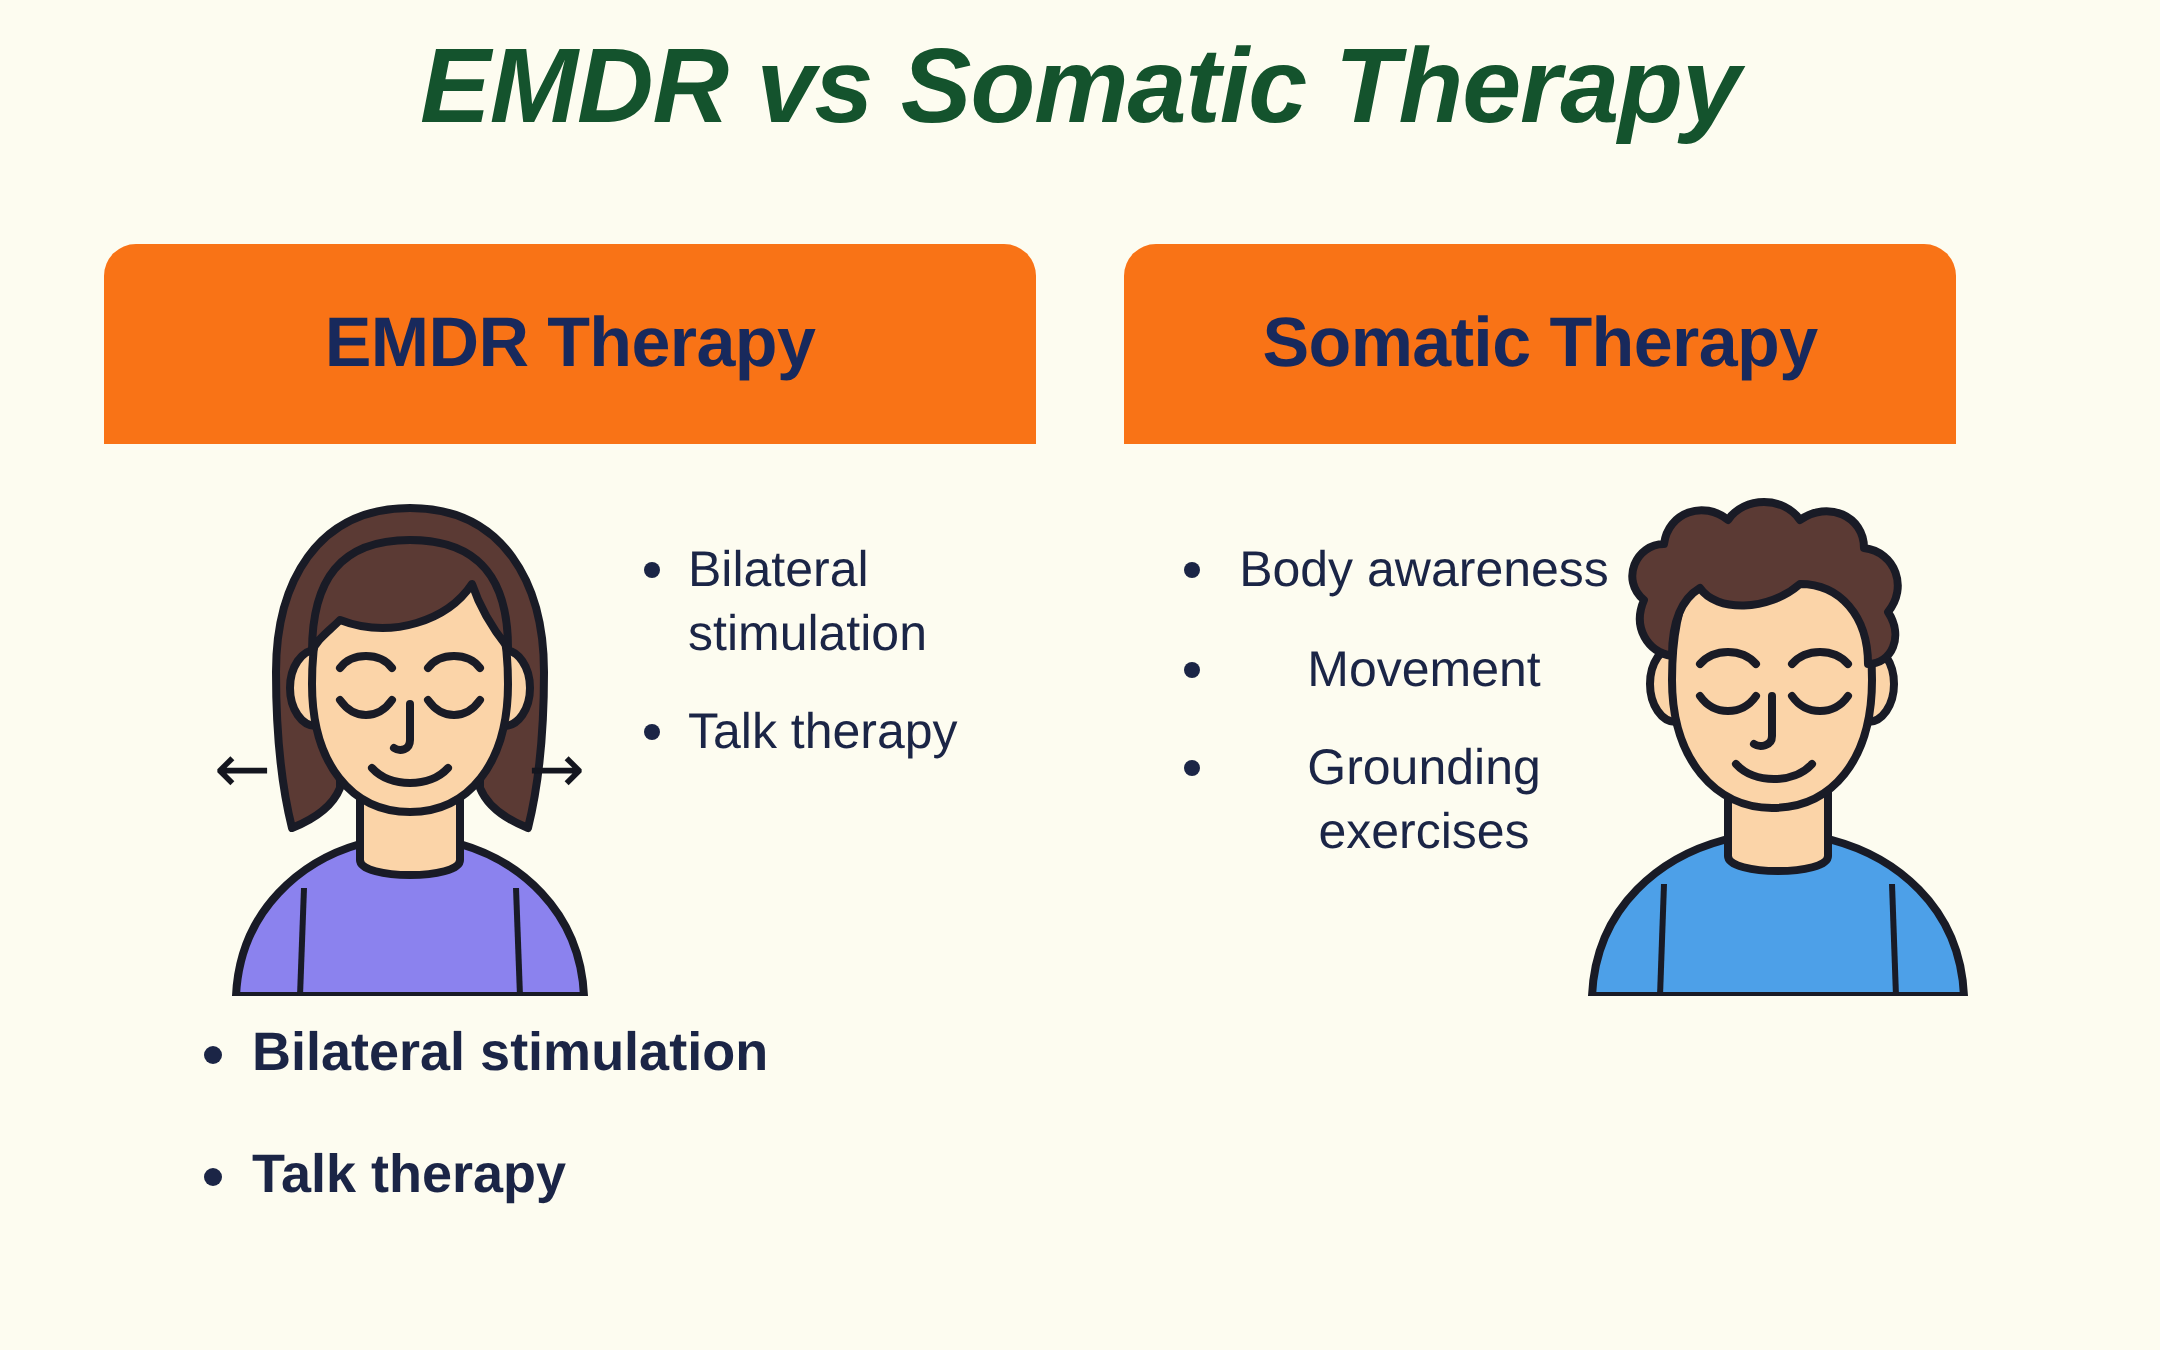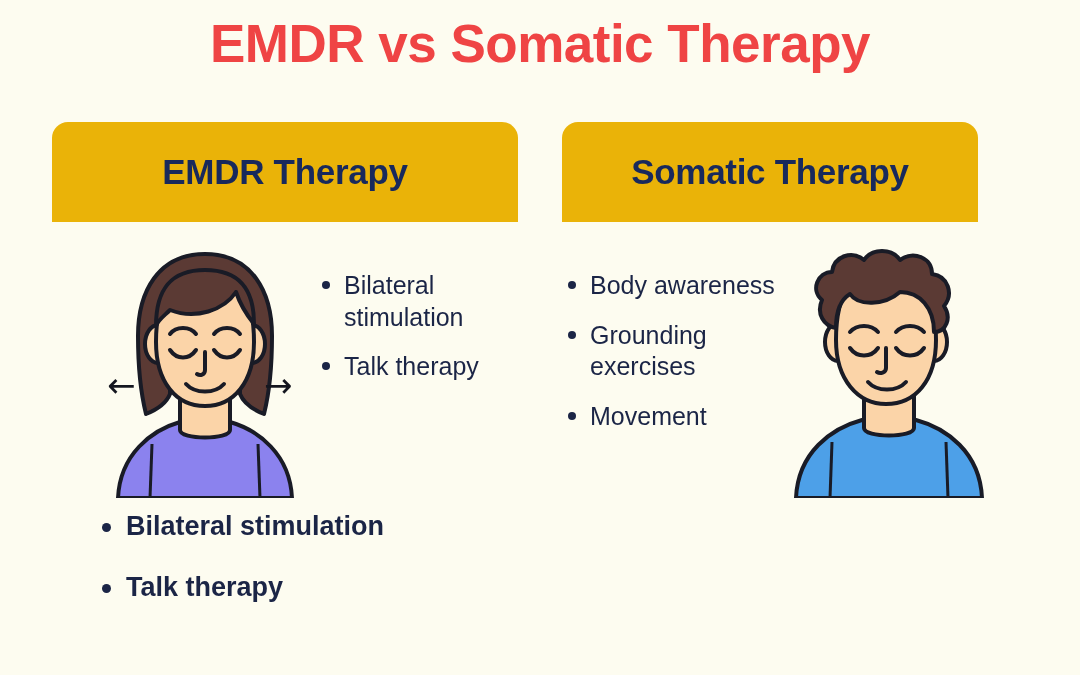--- a/index.html
+++ b/index.html
@@ -24,32 +24,33 @@
 
   
   .page-title {
     position: absolute;
     top: 14px;
     left: 0;
     width: 1080px;
     text-align: center;
     font-size: 53px;
     font-weight: bold;
-    color: #ef4444;
+    color: #14532d;
     letter-spacing: -0.5px;
     line-height: 1.15;
     white-space: nowrap;
+    font-style: italic;
   }
 
   
   .header-card {
     position: absolute;
     top: 122px;
     height: 100px;
-    background: #eab308;
+    background: #f97316;
     border-radius: 16px 16px 0 0;
     display: flex;
     align-items: center;
     justify-content: center;
   }
   .header-card.left  { left: 52px;  width: 466px; }
   .header-card.right { left: 562px; width: 416px; }
   .header-card .card-title {
     font-size: 35px;
     font-weight: bold;
@@ -93,21 +94,21 @@
   .arrow.right-arrow { left: 212px; }
 
   
   .inline-list {
     position: absolute;
     margin: 0;
     padding: 0;
     list-style: none;
   }
   .inline-list.left-list  { left: 268px; top: 30px;  width: 200px; }
-  .inline-list.right-list { left: 4px;  top: 30px;  width: 220px; }
+  .inline-list.right-list { left: 28px;  top: 30px;  width: 220px; text-align: center; }
 
   .inline-list li {
     position: relative;
     padding-left: 24px;
     font-size: 25px;
     line-height: 1.26;
     color: #1b2546;
     margin-bottom: 18px;
   }
   .inline-list li::before {
@@ -215,22 +216,22 @@
       </ul>
 
     </div>
   </div>
 
   <div class="column right">
     <div class="col-inner">
 
       <ul class="inline-list right-list">
         <li>Body awareness</li>
+        <li>Movement</li>
         <li>Grounding exercises</li>
-        <li>Movement</li>
       </ul>
 
       <div class="figure man">
         <svg width="230" height="250" viewBox="0 0 230 250" xmlns="http://www.w3.org/2000/svg">
 
           <path d="M16 250 C18 204 52 180 82 172 L136 172 C166 180 200 204 202 250 Z" fill="#4DA0E8" stroke="#191B26" stroke-width="4" stroke-linejoin="round"></path>
 
           <path d="M52 194 L50 250" fill="none" stroke="#191B26" stroke-width="3"></path>
           <path d="M166 194 L168 250" fill="none" stroke="#191B26" stroke-width="3"></path>
 

